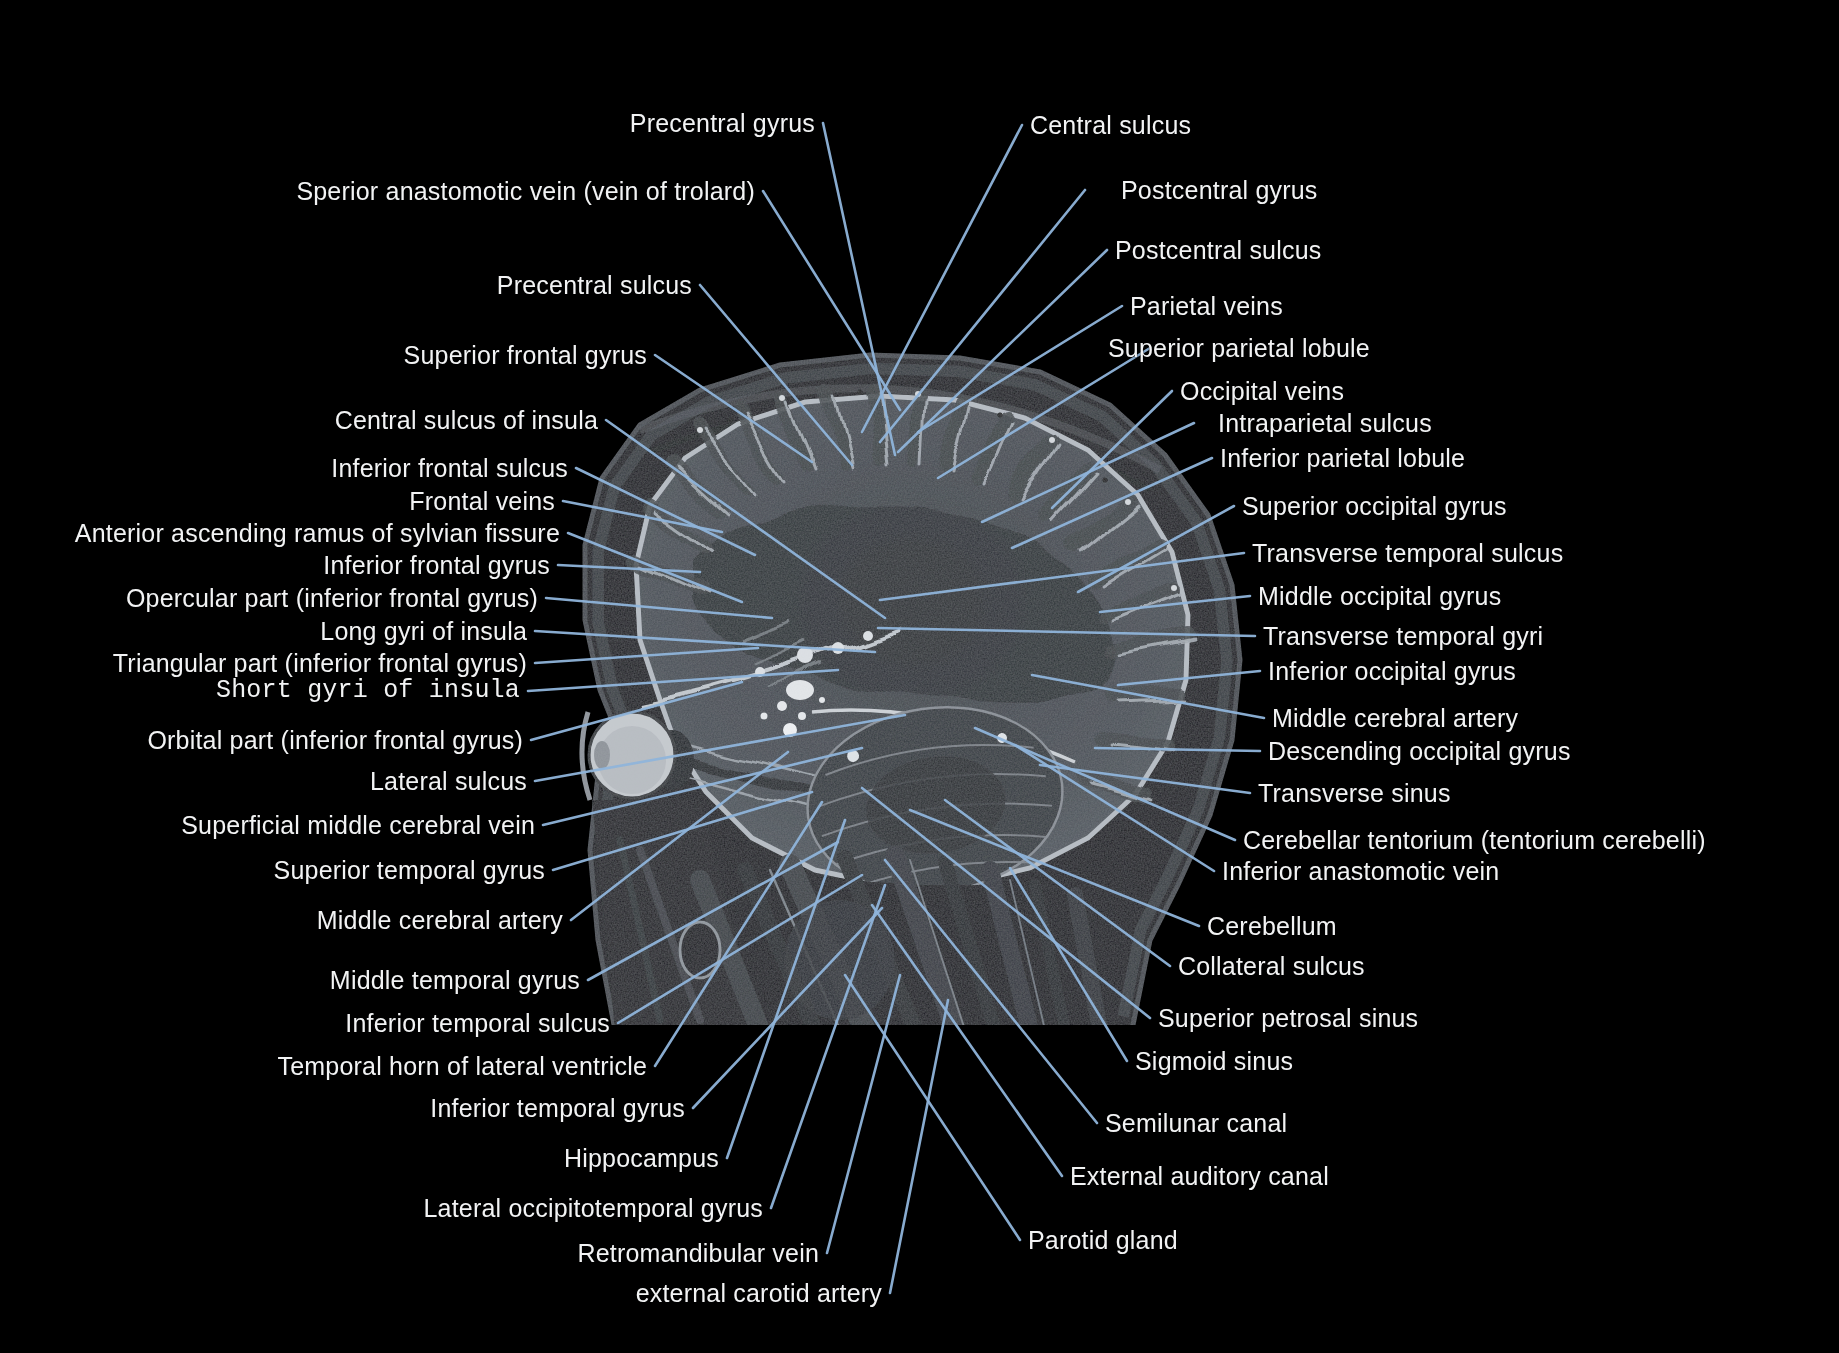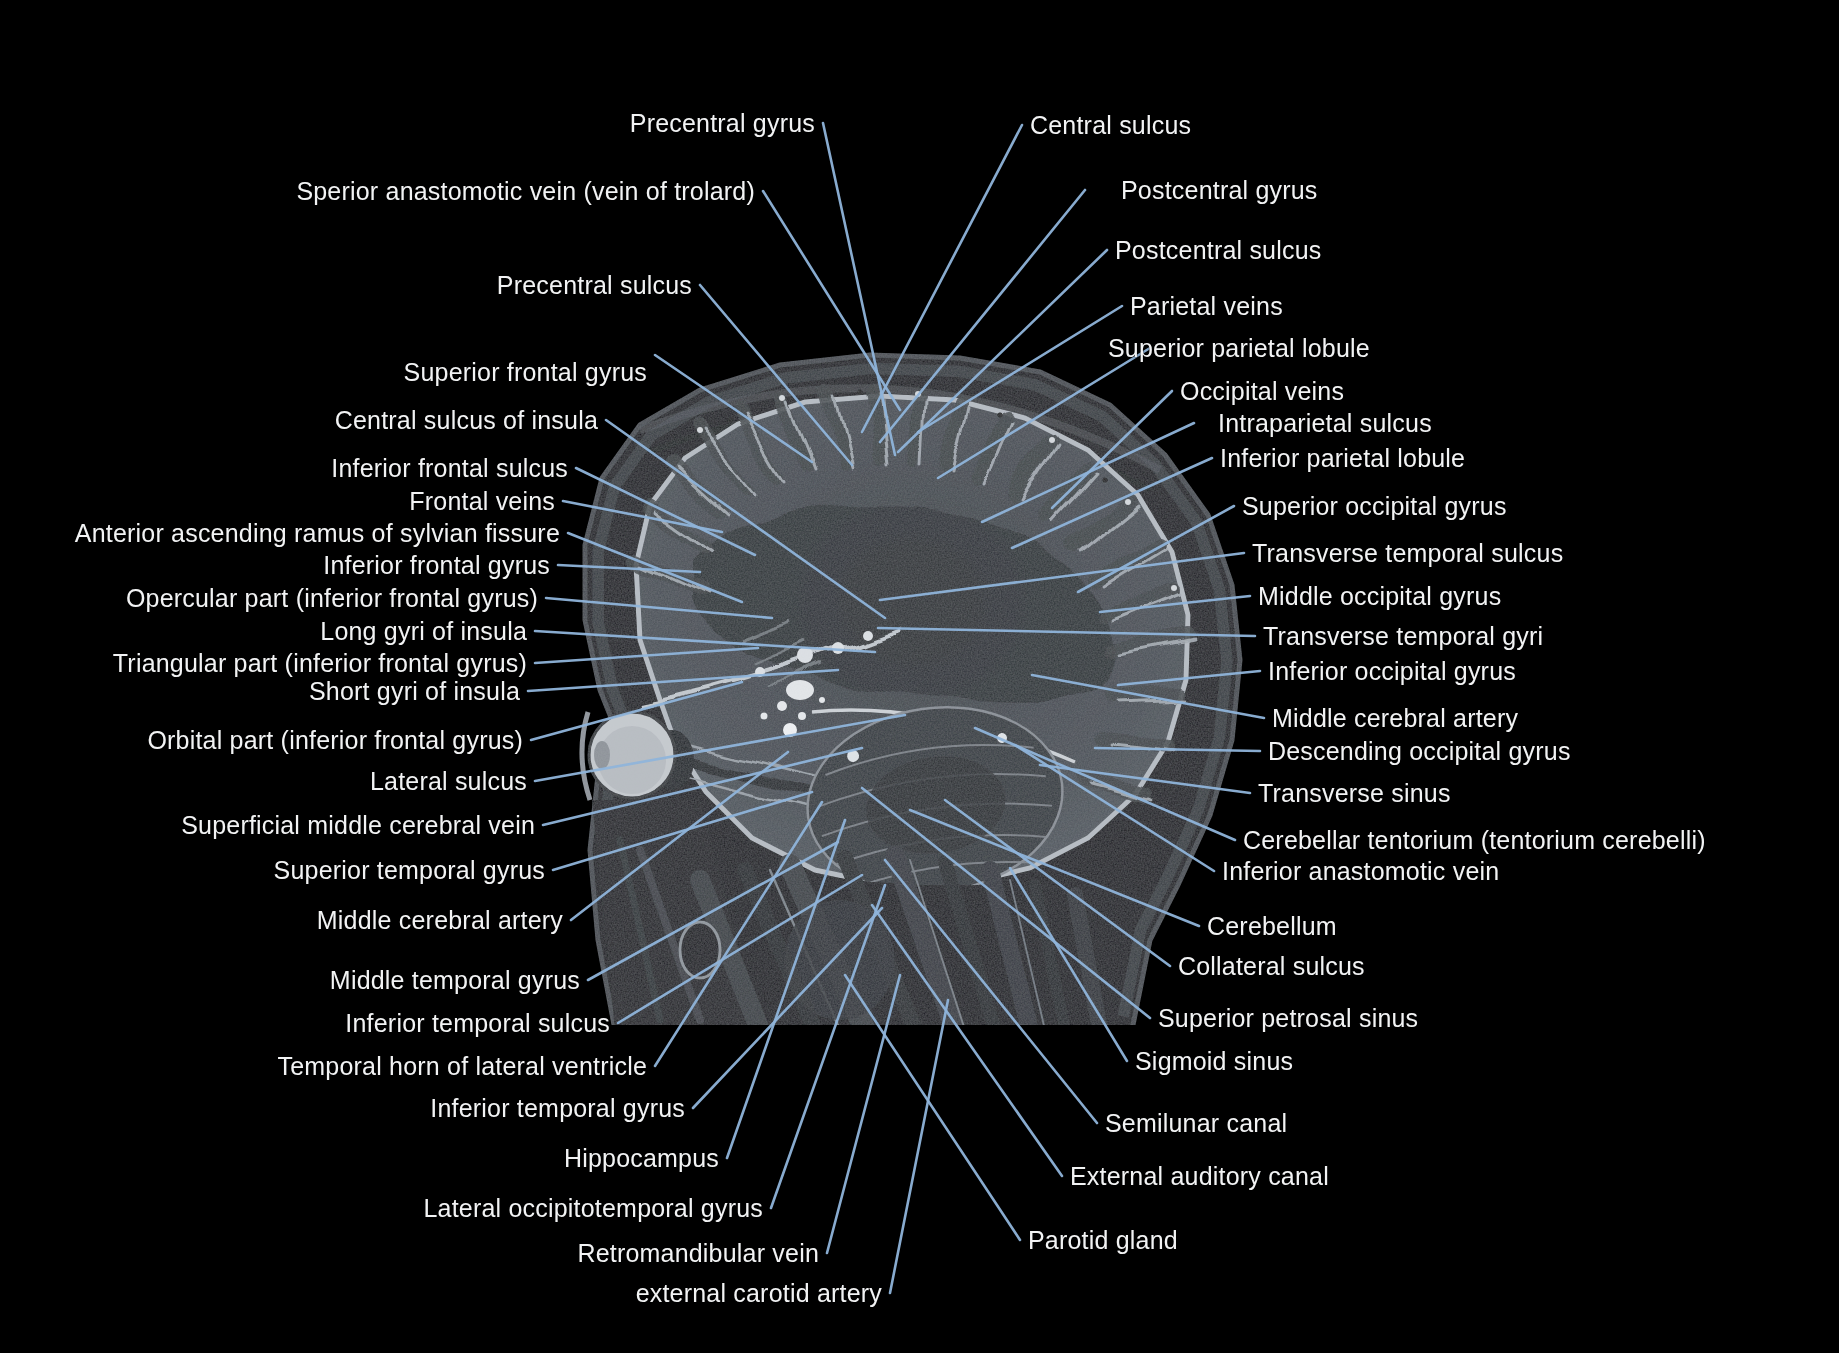--- a/index.html
+++ b/index.html
@@ -250,21 +250,21 @@
   </div>
 
   <div class="label left" style="top: 178px; right: 1084px;">
     <span class="label-text">Sperior anastomotic vein (vein of trolard)</span>
   </div>
 
   <div class="label left" style="top: 272px; right: 1147px;">
     <span class="label-text">Precentral sulcus</span>
   </div>
 
-  <div class="label left" style="top: 342px; right: 1192px; margin-top: 17px;">
+  <div class="label left" style="top: 342px; right: 1192px;">
     <span class="label-text">Superior frontal gyrus</span>
   </div>
 
   <div class="label left" style="top: 407px; right: 1241px;">
     <span class="label-text">Central sulcus of insula</span>
   </div>
 
   <div class="label left" style="top: 455px; right: 1271px;">
     <span class="label-text">Inferior frontal sulcus</span>
   </div>
@@ -286,21 +286,21 @@
   </div>
 
   <div class="label left" style="top: 618px; right: 1312px;">
     <span class="label-text">Long gyri of insula</span>
   </div>
 
   <div class="label left" style="top: 650px; right: 1312px;">
     <span class="label-text">Triangular part (inferior frontal gyrus)</span>
   </div>
 
-  <div class="label left" style="top: 678px; right: 1319px;">
+  <div class="label left" style="top: 678px; right: 1319px; font-family: Liberation Mono, monospace;">
     <span class="label-text">Short gyri of insula</span>
   </div>
 
   <div class="label left" style="top: 727px; right: 1316px;">
     <span class="label-text">Orbital part (inferior frontal gyrus)</span>
   </div>
 
   <div class="label left" style="top: 768px; right: 1312px;">
     <span class="label-text">Lateral sulcus</span>
   </div>

